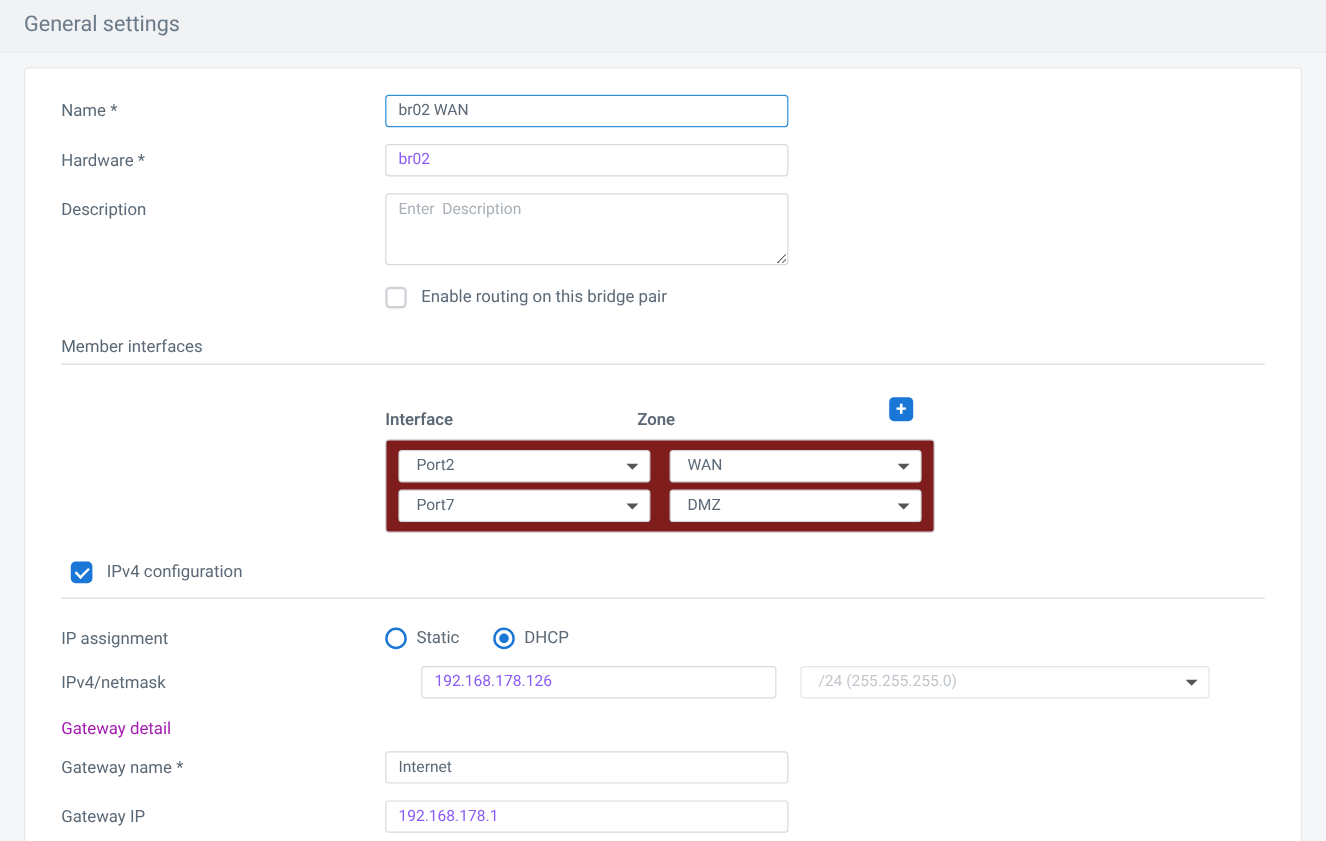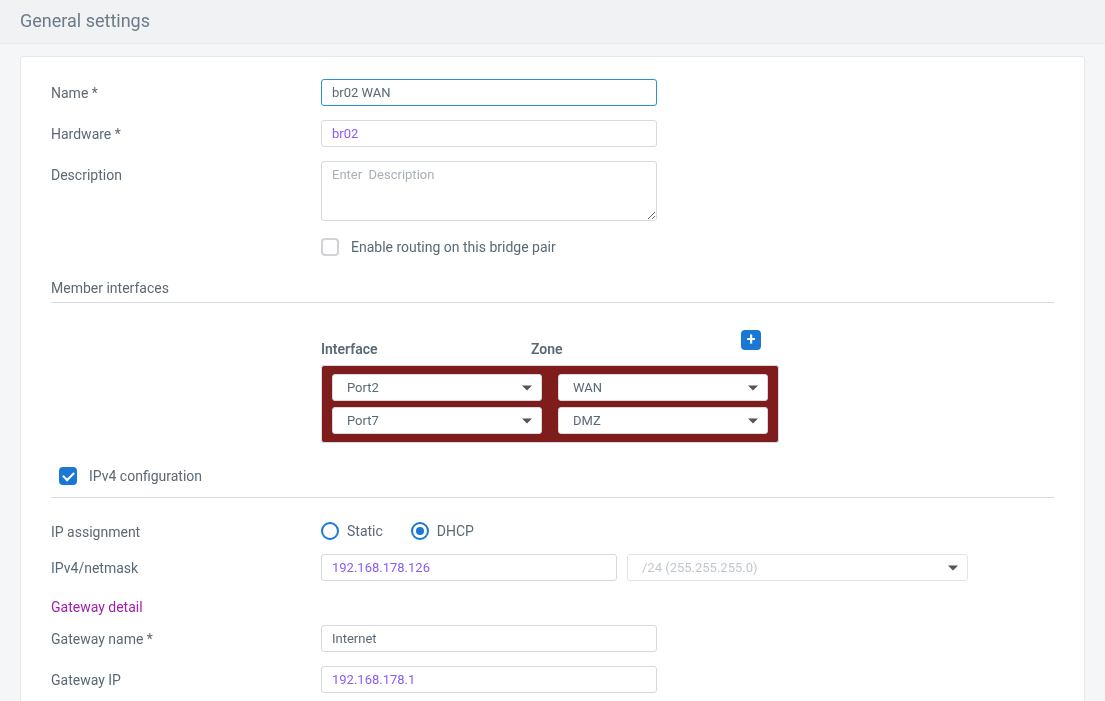--- a/index.html
+++ b/index.html
@@ -180,21 +180,22 @@
       width: 0;
       height: 0;
       border-left: 5px solid transparent;
       border-right: 5px solid transparent;
       border-top: 5px solid #555;
       transform: translateY(-50%);
       pointer-events: none;
     }
     .netmask-row {
       display: flex;
-      gap: 10px;
+      gap: 20px;
+      margin-left: 30px;
     }
     .netmask-row input[type="text"] {
       width: 296px;
     }
     .netmask-row .select-wrap {
       width: 341px;
       flex: none;
     }
     .radio-group {
       display: flex;

